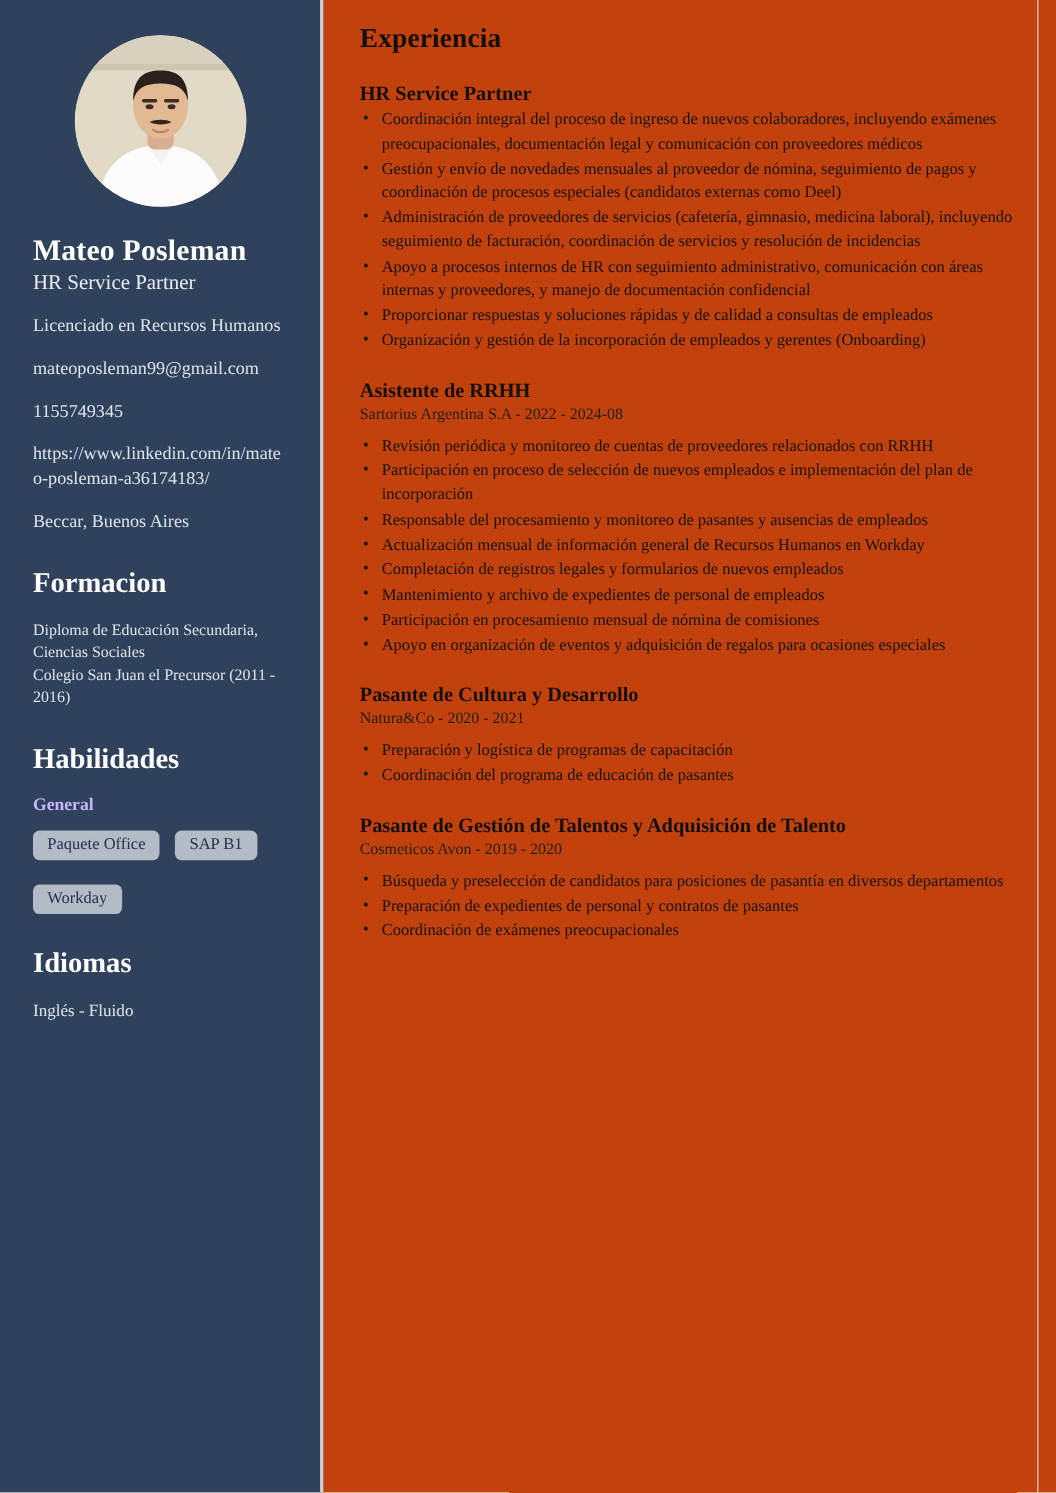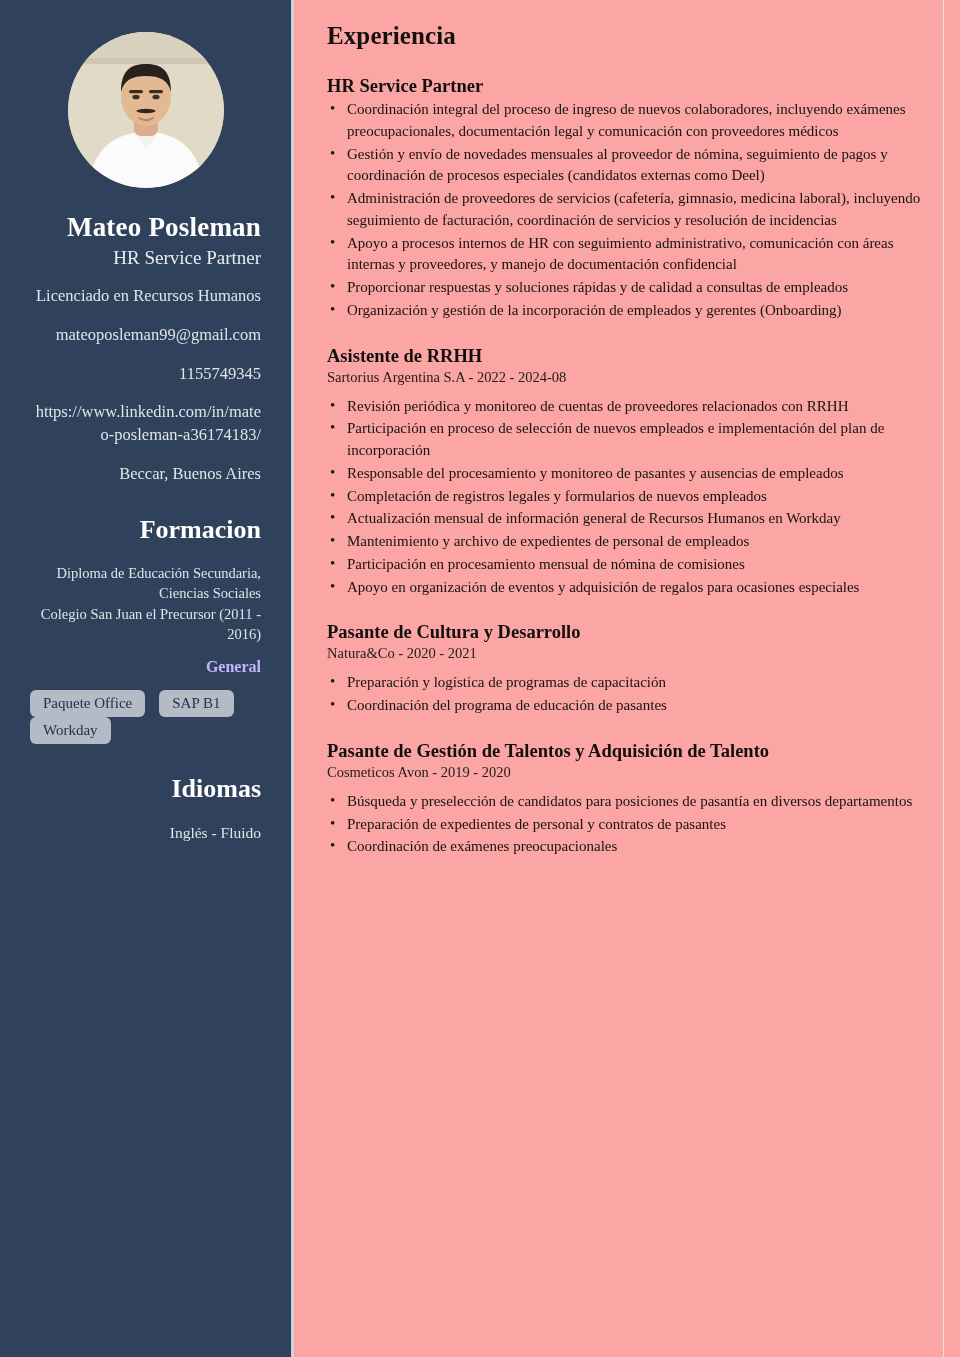--- a/index.html
+++ b/index.html
@@ -41,21 +41,21 @@
   .avatar {
     width: 156px;
     height: 156px;
     border-radius: 50%;
     overflow: hidden;
     position: relative;
     background: #d9d3c4;
   }
   .avatar svg { display: block; width: 100%; height: 100%; }
 
-  .sb-inner { padding: 0 30px 0 30px; text-align: right; }
+  .sb-inner { padding: 0 30px 0 30px; }
 
   .name {
     font-size: 27px;
     font-weight: bold;
     letter-spacing: .2px;
     margin-top: 14px;
     margin-bottom: 4px;
     color: #ffffff;
   }
 
@@ -93,21 +93,21 @@
   .edu-block {
     font-size: 14.5px;
     line-height: 1.42;
     color: #dfe5eb;
     margin-bottom: 13px;
   }
 
   .chips {
     display: flex;
     flex-wrap: wrap;
-    gap: 0 14px;
+    gap: 22px 14px;
     margin-bottom: 6px;
   }
   .chip {
     background: #b3bcc6;
     color: #23314a;
     border-radius: 6px;
     padding: 4px 13px 5px 13px;
     font-size: 15px;
     line-height: 1.2;
     white-space: nowrap;
@@ -115,21 +115,21 @@
 
   .lang-line {
     font-size: 15.5px;
     color: #dfe5eb;
     line-height: 1.4;
   }
 
   
   .main {
     flex: 1;
-    background: #fca5a5;
+    background: #c2410c;
     padding: 22px 30px 0 33px;
     position: relative;
   }
 
   .main-heading {
     font-size: 25px;
     font-weight: bold;
     color: #12100c;
     margin-bottom: 26px;
     letter-spacing: .1px;
@@ -230,20 +230,21 @@
       <div class="sb-line">Licenciado en Recursos Humanos</div>
       <div class="sb-line">mateoposleman99@gmail.com</div>
       <div class="sb-line">1155749345</div>
       <div class="sb-line link">https://www.linkedin.com/in/mateo-posleman-a36174183/</div>
       <div class="sb-line">Beccar, Buenos Aires</div>
 
       <div class="sb-heading">Formacion</div>
       <div class="edu-block" style="white-space:pre-line">Diploma de Educación Secundaria, Ciencias Sociales
 Colegio San Juan el Precursor (2011 - 2016)</div>
 
+      <div class="sb-heading">Habilidades</div>
       <div class="sb-sub">General</div>
       <div class="chips">
         <span class="chip">Paquete Office</span>
         <span class="chip">SAP B1</span>
         <span class="chip">Workday</span>
       </div>
 
       <div class="sb-heading">Idiomas</div>
       <div class="lang-line">Inglés - Fluido</div>
     </div>
@@ -264,22 +265,22 @@
       </ul>
     </section>
 
     <section class="job">
       <div class="job-title">Asistente de RRHH</div>
       <div class="job-meta">Sartorius Argentina S.A - 2022 - 2024-08</div>
       <ul class="bullets">
         <li>Revisión periódica y monitoreo de cuentas de proveedores relacionados con RRHH</li>
         <li>Participación en proceso de selección de nuevos empleados e implementación del plan de incorporación</li>
         <li>Responsable del procesamiento y monitoreo de pasantes y ausencias de empleados</li>
+        <li>Actualización mensual de información general de Recursos Humanos en Workday</li>
         <li>Completación de registros legales y formularios de nuevos empleados</li>
-        <li>Actualización mensual de información general de Recursos Humanos en Workday</li>
         <li>Mantenimiento y archivo de expedientes de personal de empleados</li>
         <li>Participación en procesamiento mensual de nómina de comisiones</li>
         <li>Apoyo en organización de eventos y adquisición de regalos para ocasiones especiales</li>
       </ul>
     </section>
 
     <section class="job">
       <div class="job-title">Pasante de Cultura y Desarrollo</div>
       <div class="job-meta">Natura&amp;Co - 2020 - 2021</div>
       <ul class="bullets">

